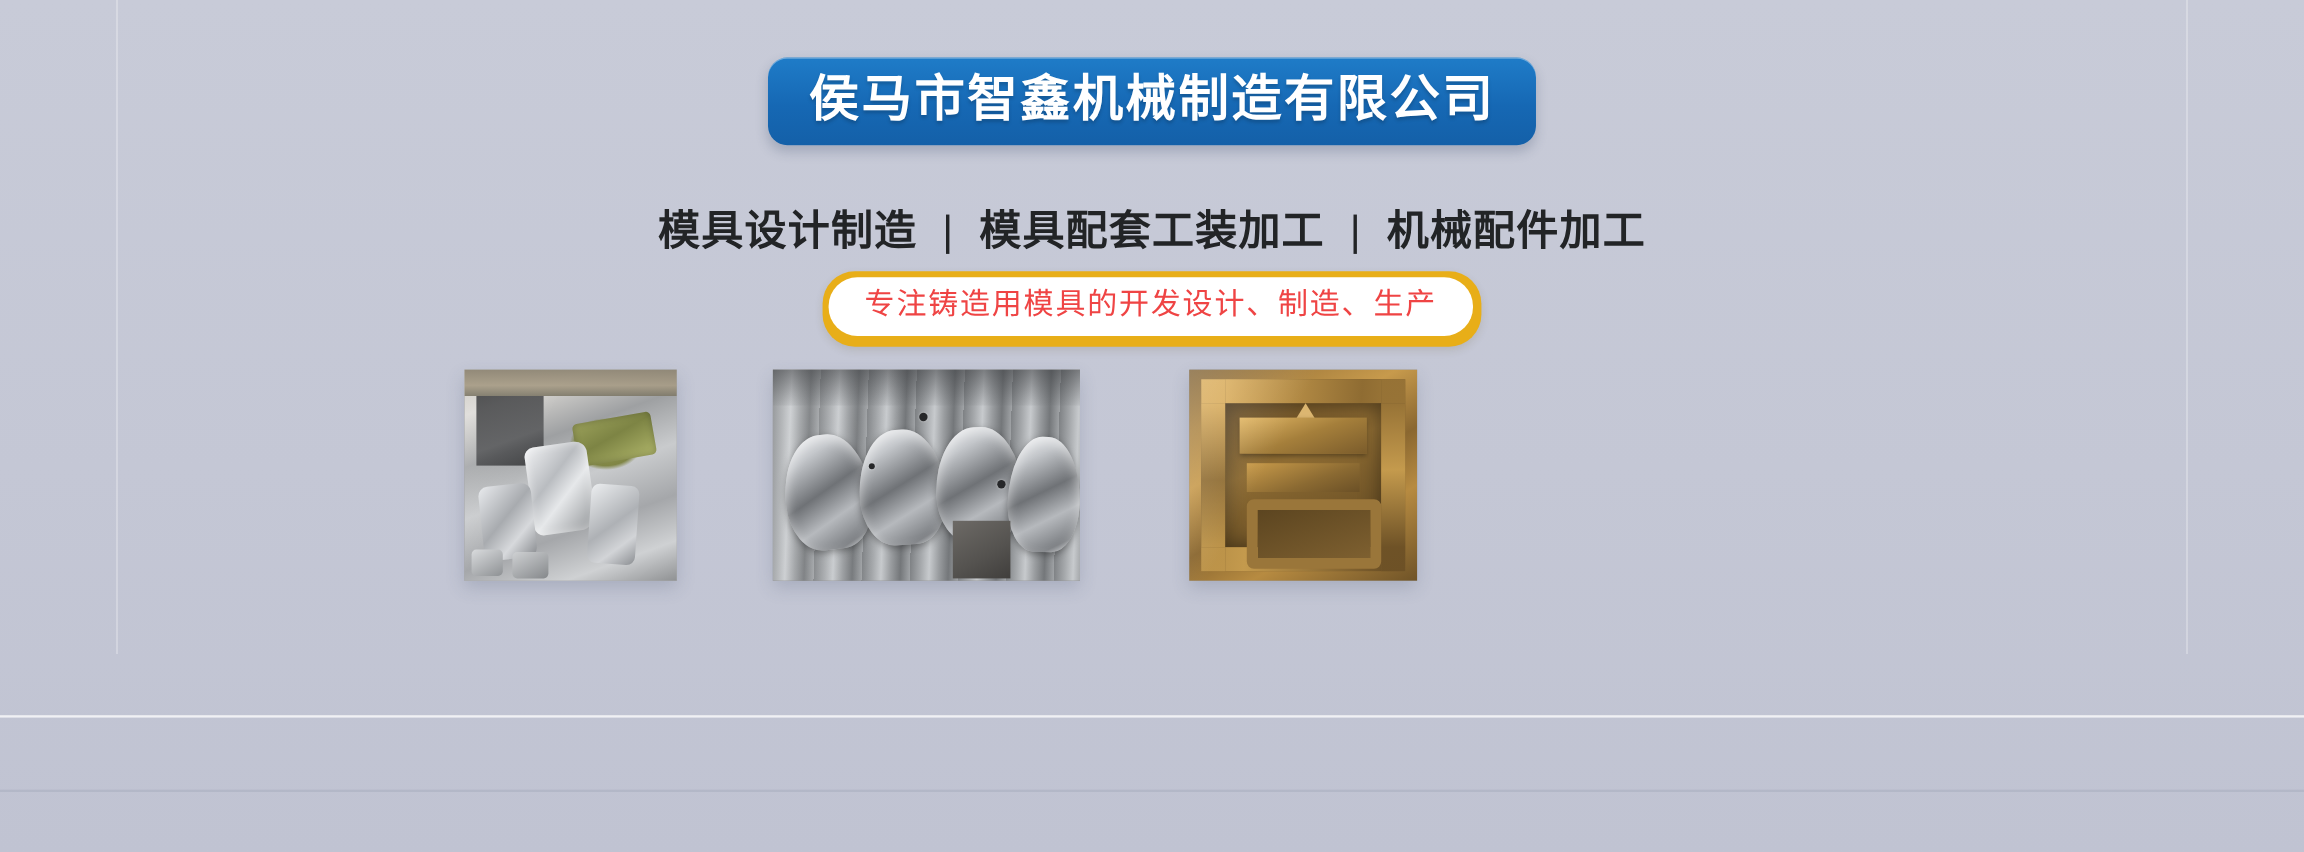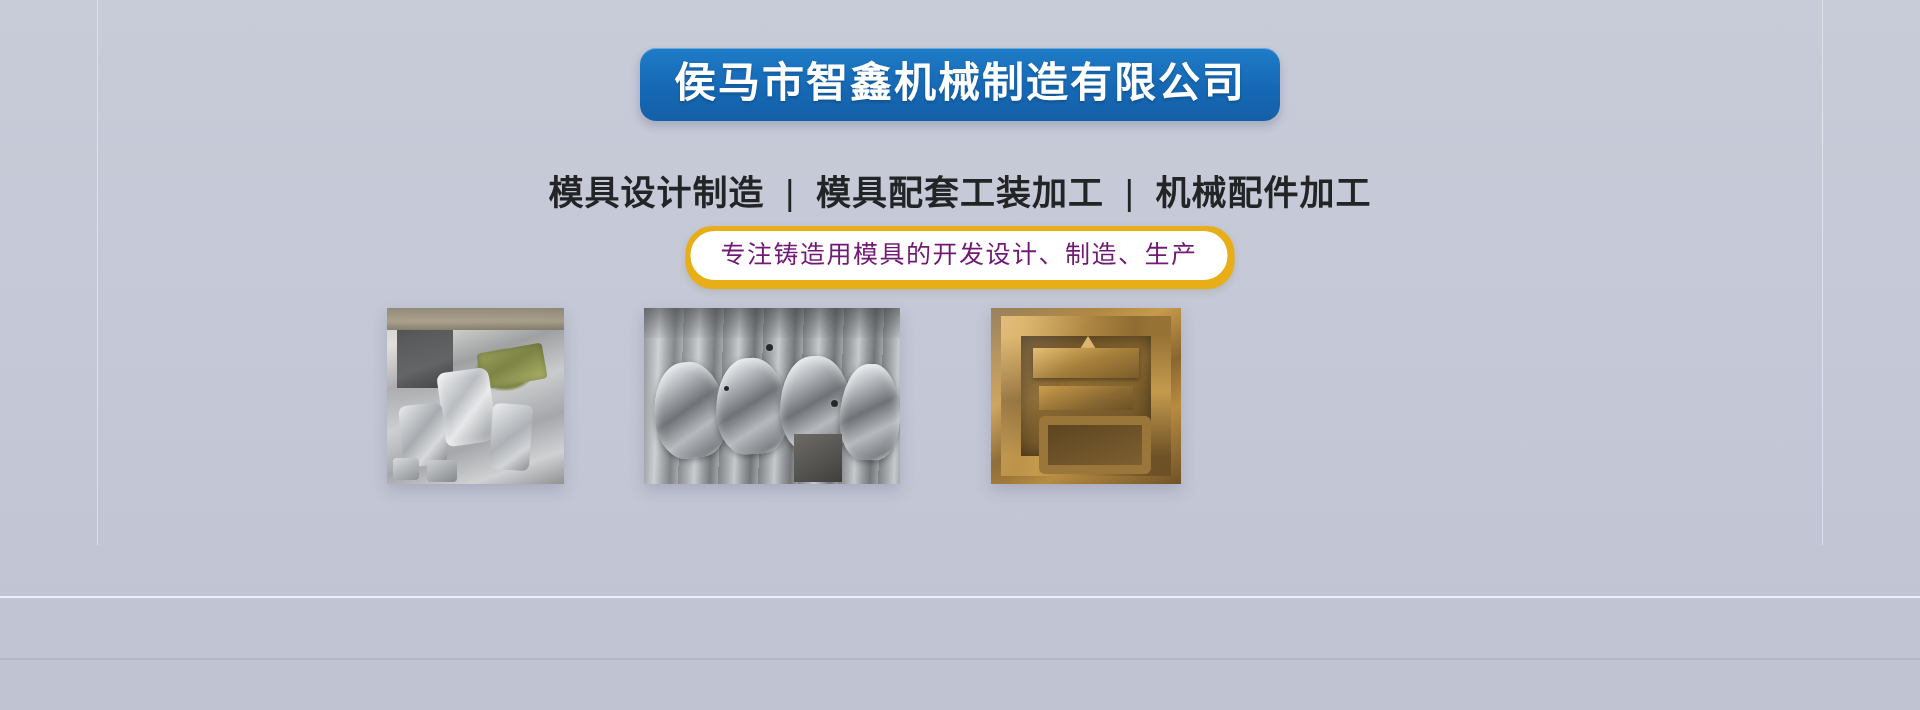--- a/index.html
+++ b/index.html
@@ -113,21 +113,21 @@
     padding:5px 7px 9px 5px;
     box-shadow:0 3px 7px rgba(90,80,30,.14);
   }
   .tagline-inner{
     background:#ffffff;
     border-radius:24px;
     padding:8px 30px 10px;
     white-space:nowrap;
   }
   .tagline-inner .tagline-text{
-    font-size:25px;line-height:1.25;font-weight:500;color:#701a75;
+    font-size:25px;line-height:1.25;font-weight:500;color:#ef4444;
     letter-spacing:1.5px;
   }
 
   
   .photos{
     position:absolute;left:0;top:308px;width:1920px;height:190px;
   }
   .photo{
     position:absolute;top:0;overflow:hidden;
     box-shadow:0 6px 14px rgba(70,80,110,.22);

